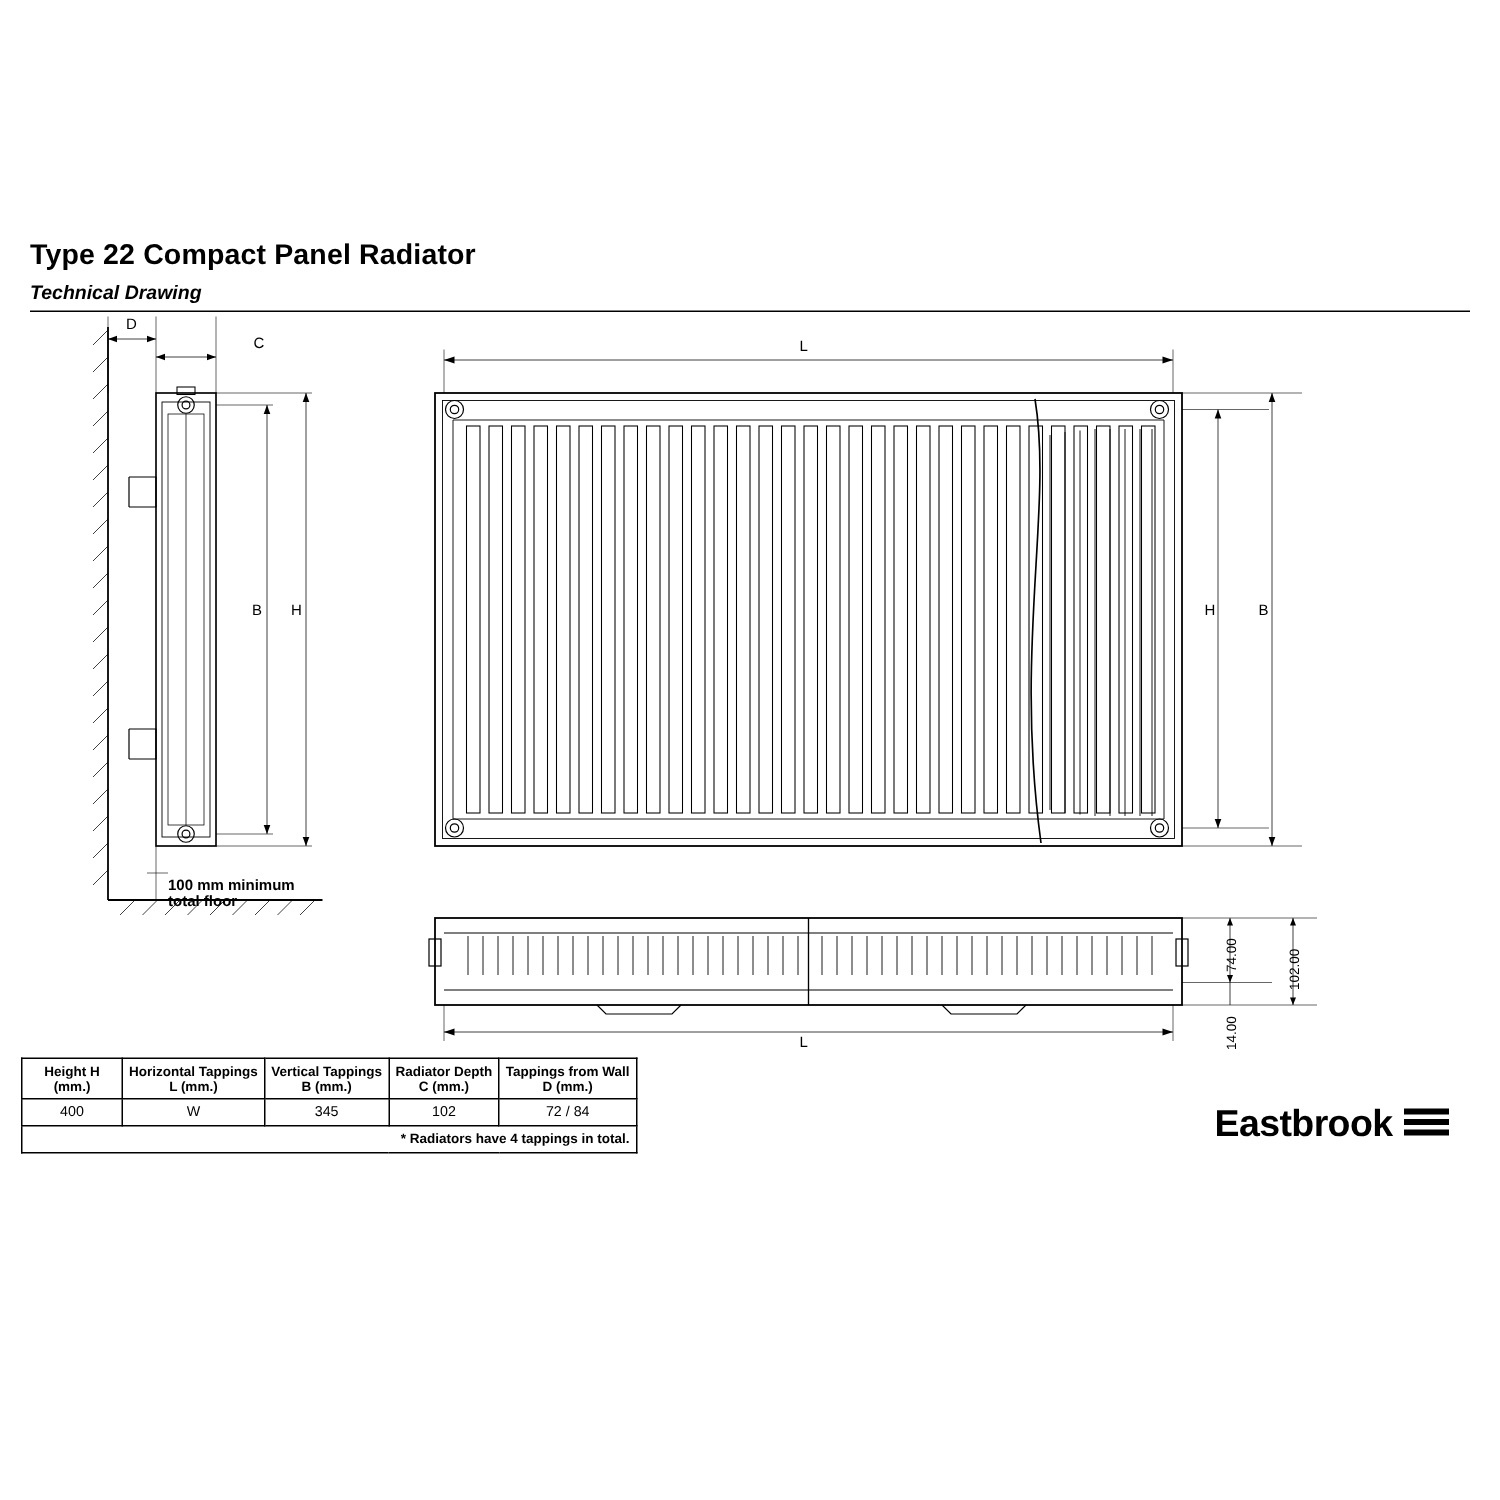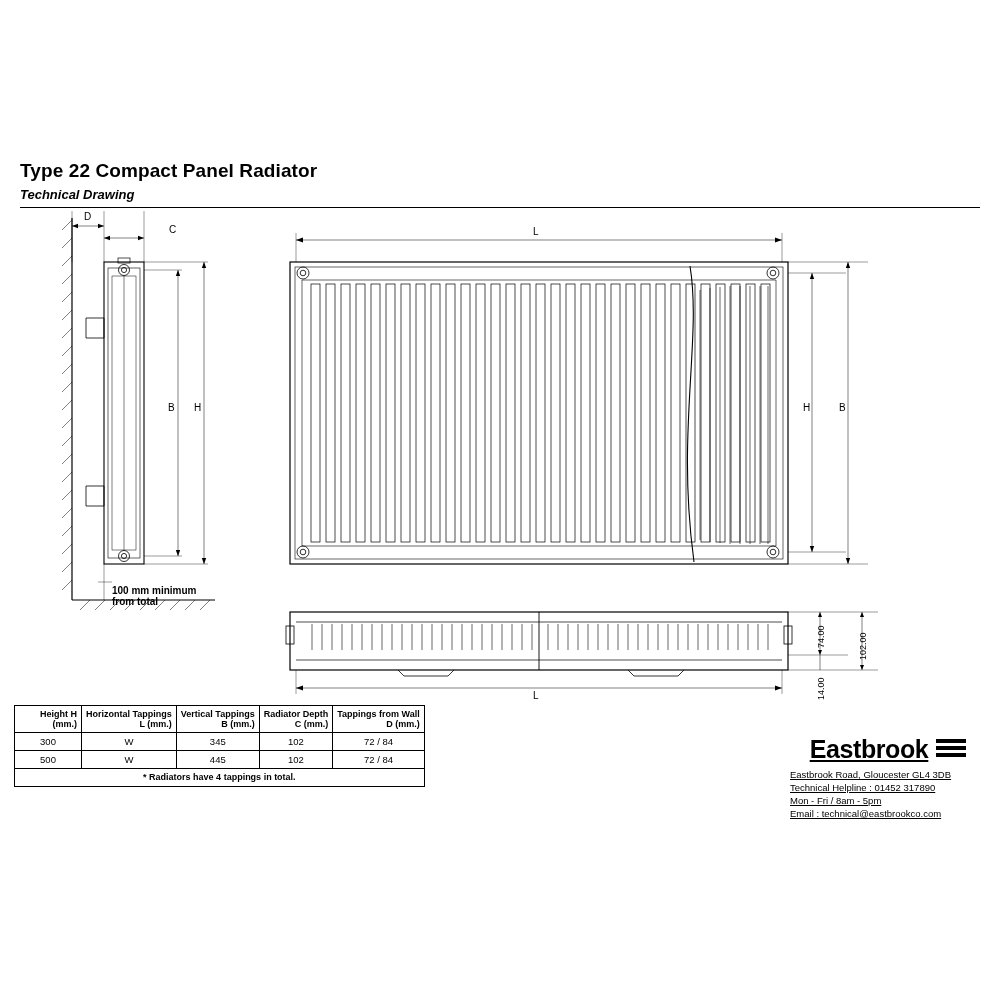--- a/index.html
+++ b/index.html
@@ -89,38 +89,37 @@
     border: 1px solid #000;
     padding: 3px 4px;
     text-align: center;
     font-weight: normal;
     line-height: 11px;
   }
   .spec-table th {
     font-weight: bold;
     font-size: 9px;
     line-height: 10px;
-    text-align: right;
   }
   .spec-table td.first {
     width: 58px;
   }
   .spec-table .note-cell {
-    text-align: center;
+    text-align: right;
     font-weight: bold;
     font-size: 9px;
     padding-left: 4px;
   }
   
   .logo-box {
     position: absolute;
     left: 790px;
     top: 735px;
     width: 196px;
-    text-decoration: underline;
+    text-align: center;
   }
   .logo-row {
     display: flex;
     align-items: center;
     justify-content: center;
     gap: 8px;
   }
   .logo-word {
     font-size: 25px;
     font-weight: bold;
@@ -401,21 +400,21 @@
     </g>
   </svg>
 
   <div class="dimtext" style="left:84px; top:211px;">D</div>
   <div class="dimtext" style="left:169px; top:224px;">C</div>
   <div class="dimtext" style="left:168px; top:402px;">B</div>
   <div class="dimtext" style="left:194px; top:402px;">H</div>
 
   <div class="floornote">
     <span>100 mm minimum</span><br>
-    <span>from total</span>
+    <span>total floor</span>
   </div>
 
   <div class="dimtext" style="left:533px; top:226px;">L</div>
   <div class="dimtext" style="left:803px; top:402px;">H</div>
   <div class="dimtext" style="left:839px; top:402px;">B</div>
 
   <div class="dimtext" style="left:533px; top:690px;">L</div>
 
   <div class="vtext" style="left:816px; top:648px; transform: rotate(-90deg);">74.00</div>
   <div class="vtext" style="left:858px; top:660px; transform: rotate(-90deg);">102.00</div>
@@ -441,49 +440,36 @@
           <span>C (mm.)</span>
         </th>
         <th>
           <span>Tappings from Wall</span><br>
           <span>D (mm.)</span>
         </th>
       </tr>
     </thead>
     <tbody>
       <tr>
-        <td class="first">300</td>
+        <td class="first">400</td>
         <td>W</td>
         <td>345</td>
-        <td>102</td>
-        <td>72 / 84</td>
-      </tr>
-      <tr>
-        <td class="first">500</td>
-        <td>W</td>
-        <td>445</td>
         <td>102</td>
         <td>72 / 84</td>
       </tr>
       <tr>
         <td class="note-cell" colspan="5">* Radiators have 4 tappings in total.</td>
       </tr>
     </tbody>
   </table>
 
   <div class="logo-box">
     <div class="logo-row">
       <div class="logo-word">Eastbrook</div>
       <div class="logo-bars">
           <i></i>
           <i></i>
           <i></i>
         </div>
     </div>
-    <div class="logo-lines">
-      <div>Eastbrook Road, Gloucester GL4 3DB</div>
-      <div>Technical Helpline : 01452 317890</div>
-      <div>Mon - Fri / 8am - 5pm</div>
-      <div>Email : technical@eastbrookco.com</div>
-    </div>
   </div>
 
 </div>
 
 </body></html>

